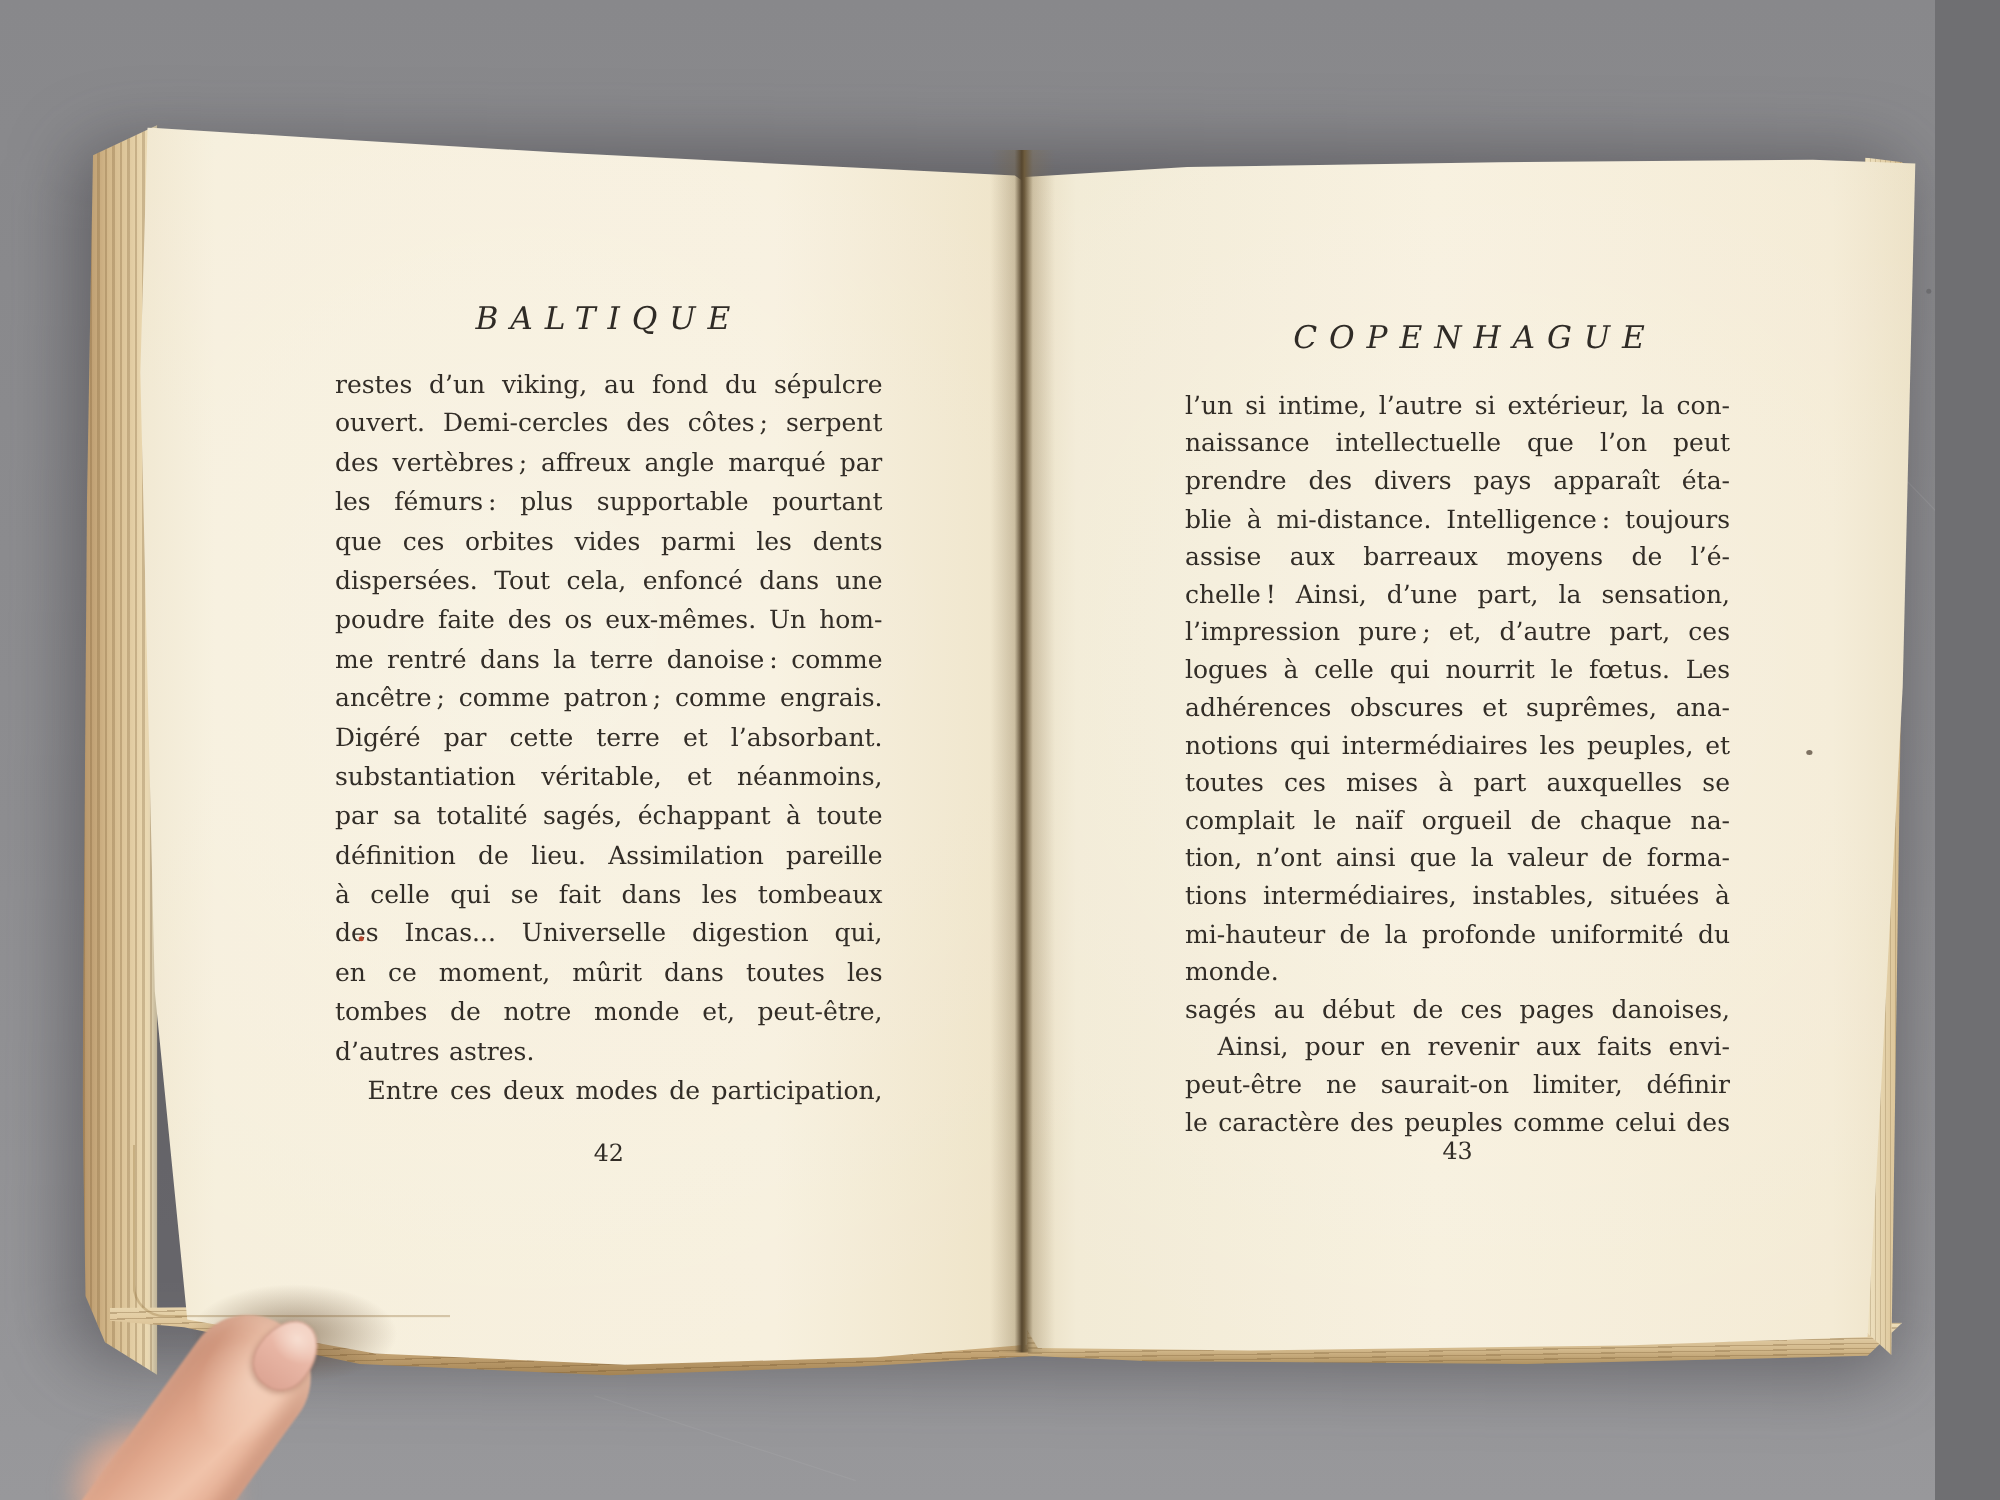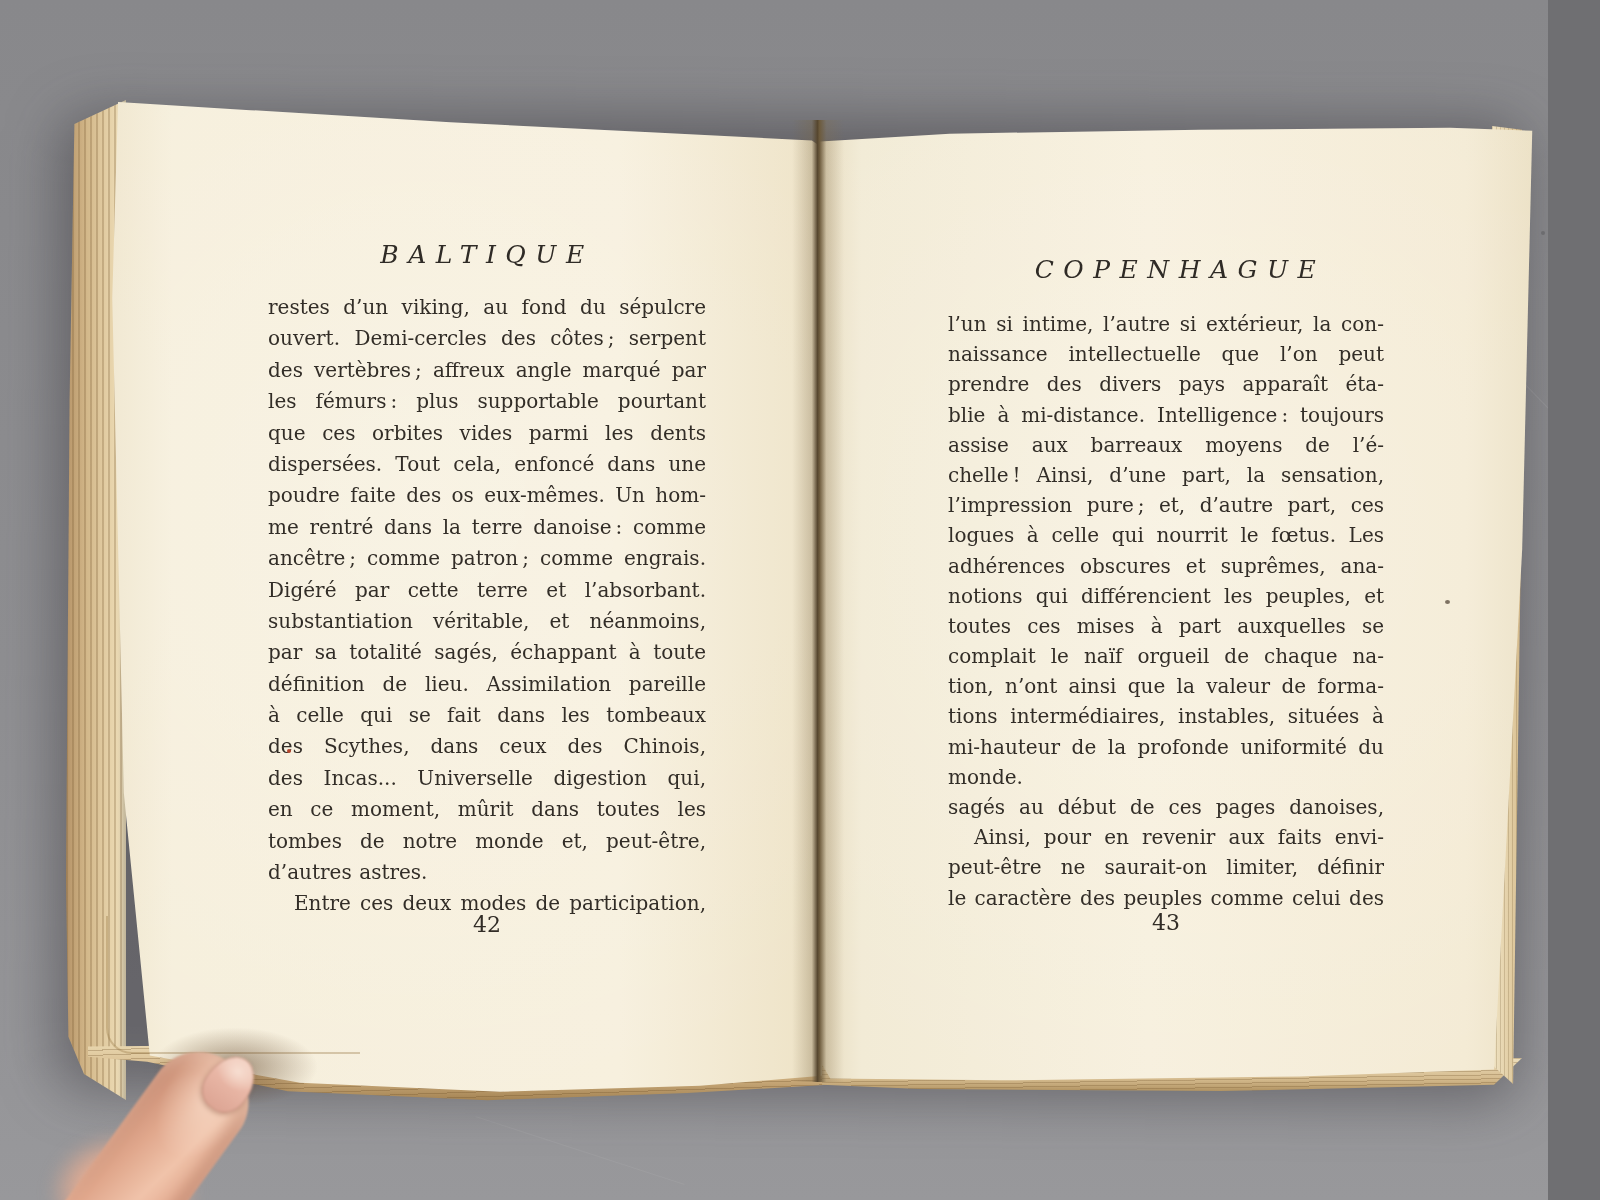--- a/index.html
+++ b/index.html
@@ -92,21 +92,21 @@
   .tb-right .header{padding-left:14px;}
   .lines{position:absolute;left:0;width:100%;font-size:20px;word-spacing:.06em;}
   .lines-left{top:52px;line-height:31.4px;}
   .lines-right{top:54px;line-height:30.2px;}
   .lines-left .line{height:31.4px;}
   .lines-right .line{height:30.2px;}
   .line{overflow:hidden;text-align:justify;}
   .line:not(.nj)::after{content:"";display:inline-block;width:100%;height:0;}
   .line.nj{text-align:left;}
   .line.ind{padding-left:26px;}
-  .pagenum{position:absolute;left:0;width:100%;text-align:center;font-size:22px;color:#322d27;}
+  .pagenum{position:absolute;left:0;width:100%;text-align:center;font-size:19px;color:#322d27;}
   .pn-left{top:672px;}
   .pn-right{top:655px;}
 
   
   .speck{border-radius:50%;}
   .speck-red{left:287px;top:749px;width:4px;height:4px;background:#b5452c;}
   .speck-dark{left:1445px;top:600px;width:5px;height:4px;background:#5f5142;opacity:.8;}
   .speck-gray{left:1541px;top:231px;width:4px;height:4px;background:#6c6c6f;}
 
   
@@ -169,21 +169,20 @@
         <div class="line">que ces orbites vides parmi les dents</div>
         <div class="line">dispersées. Tout cela, enfoncé dans une</div>
         <div class="line">poudre faite des os eux-mêmes. Un hom-</div>
         <div class="line">me rentré dans la terre danoise : comme</div>
         <div class="line">ancêtre ; comme patron ; comme engrais.</div>
         <div class="line">Digéré par cette terre et l’absorbant. Con-</div>
         <div class="line">substantiation véritable, et néanmoins,</div>
         <div class="line">par sa totalité sagés, échappant à toute</div>
         <div class="line">définition de lieu. Assimilation pareille</div>
         <div class="line">à celle qui se fait dans les tombeaux</div>
-        <div class="line">des Scythes, dans ceux des Chinois,</div>
         <div class="line">des Incas... Universelle digestion qui,</div>
         <div class="line">en ce moment, mûrit dans toutes les</div>
         <div class="line">tombes de notre monde et, peut-être,</div>
         <div class="line nj">d’autres astres.</div>
         <div class="line ind">Entre ces deux modes de participation,</div>
       </div>
     <div class="pagenum pn-left">42</div>
   </div>
 
   <div class="abs textblock tb-right">
@@ -191,21 +190,21 @@
     <div class="lines lines-right">
         <div class="line">l’un si intime, l’autre si extérieur, la con-</div>
         <div class="line">naissance intellectuelle que l’on peut</div>
         <div class="line">prendre des divers pays apparaît éta-</div>
         <div class="line">blie à mi-distance. Intelligence : toujours</div>
         <div class="line">assise aux barreaux moyens de l’é-</div>
         <div class="line">chelle ! Ainsi, d’une part, la sensation,</div>
         <div class="line">l’impression pure ; et, d’autre part, ces</div>
         <div class="line">logues à celle qui nourrit le fœtus. Les</div>
         <div class="line">adhérences obscures et suprêmes, ana-</div>
-        <div class="line">notions qui différencient les peuples, et</div>
+        <div class="line">notions qui intermédiaires les peuples, et</div>
         <div class="line">toutes ces mises à part auxquelles se</div>
         <div class="line">complait le naïf orgueil de chaque na-</div>
         <div class="line">tion, n’ont ainsi que la valeur de forma-</div>
         <div class="line">tions intermédiaires, instables, situées à</div>
         <div class="line">mi-hauteur de la profonde uniformité du</div>
         <div class="line nj">monde.</div>
         <div class="line">sagés au début de ces pages danoises,</div>
         <div class="line ind">Ainsi, pour en revenir aux faits envi-</div>
         <div class="line">peut-être ne saurait-on limiter, définir</div>
         <div class="line">le caractère des peuples comme celui des</div>

